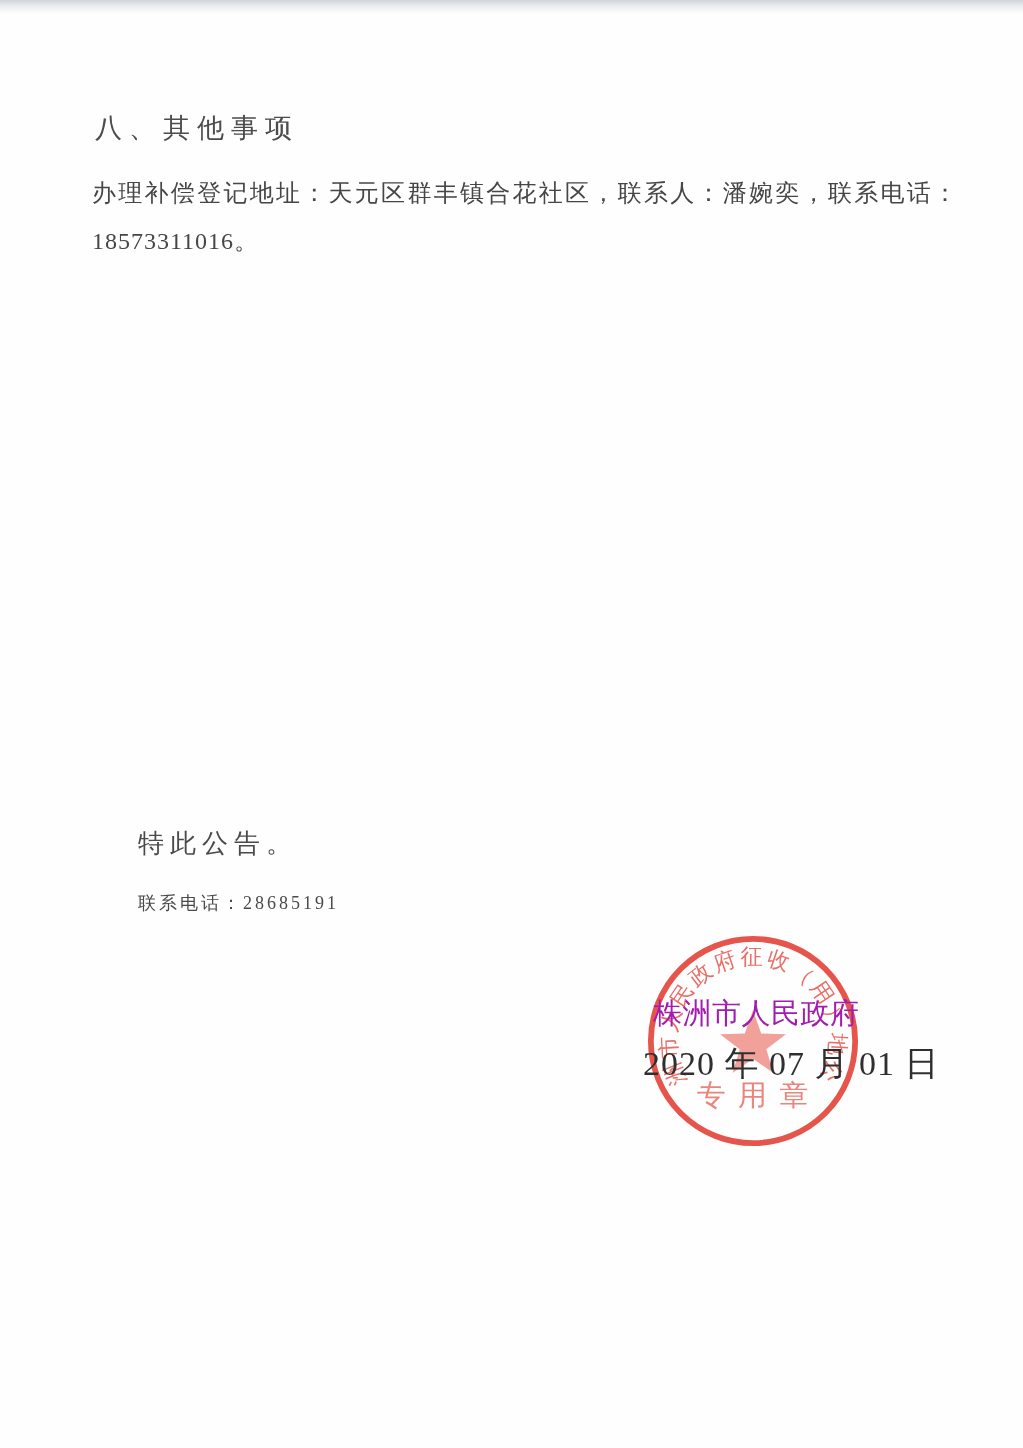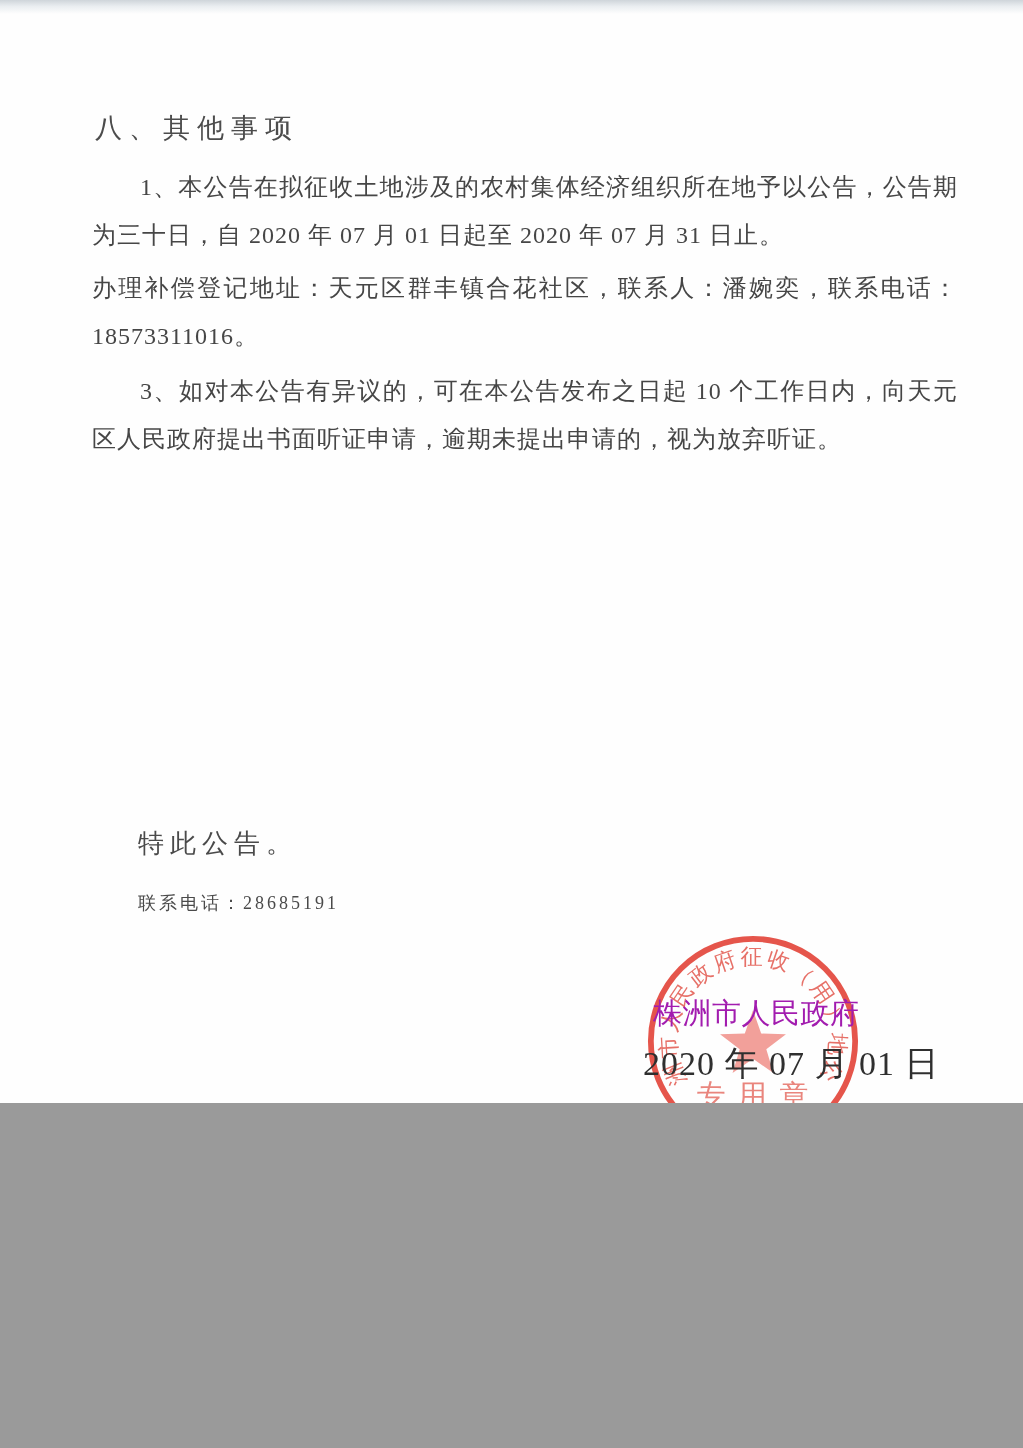--- a/index.html
+++ b/index.html
@@ -3,21 +3,21 @@
 <meta charset="utf-8">
 <style>
   html,body{margin:0;padding:0;}
   body{
     background:#9a9a9a;
     font-family:"Liberation Serif","DejaVu Serif",serif;
   }
   .page{
     position:relative;
     width:1023px;
-    height:1103px;
+    height:1448px;
     margin:0 auto;
     background:#fefefe;
     overflow:hidden;
     color:#454545;
   }
   
   .scan-edge{
     position:absolute;left:0;top:0;width:1023px;height:14px;
     background:linear-gradient(180deg,#bfc7ce 0%,#e3e8ec 45%,rgba(255,255,255,0) 100%);
     opacity:.75;
@@ -105,23 +105,21 @@
 </head>
 <body>
 
 <div class="page">
 
   <div class="scan-edge"></div>
 
   <div class="heading">八、其他事项</div>
 
   <div class="body-text">
-    <p class="para indent">1、本公告在拟征收土地涉及的农村集体经济组织所在地予以公告，公告期为三十日，自 2020 年 07 月 01 日起至 2020 年 07 月 31 日止。</p>
     <p class="para gap-sm">办理补偿登记地址：天元区群丰镇合花社区，联系人：潘婉奕，联系电话：18573311016。</p>
-    <p class="para indent gap-md">3、如对本公告有异议的，可在本公告发布之日起 10 个工作日内，向天元区人民政府提出书面听证申请，逾期未提出申请的，视为放弃听证。</p>
   </div>
 
   <div class="closing">特此公告。</div>
 
   <div class="contact">联系电话：28685191</div>
 
   <svg class="seal-svg" viewBox="0 0 220 220" aria-hidden="true">
     <defs>
       <path id="arcTop" d="M 44.5 155.9 A 80 80 0 1 1 175.5 155.9" fill="none"></path>
       <path id="arcBottom" d="M 22.1 151 A 97 97 0 1 0 197.9 151" fill="none"></path>

